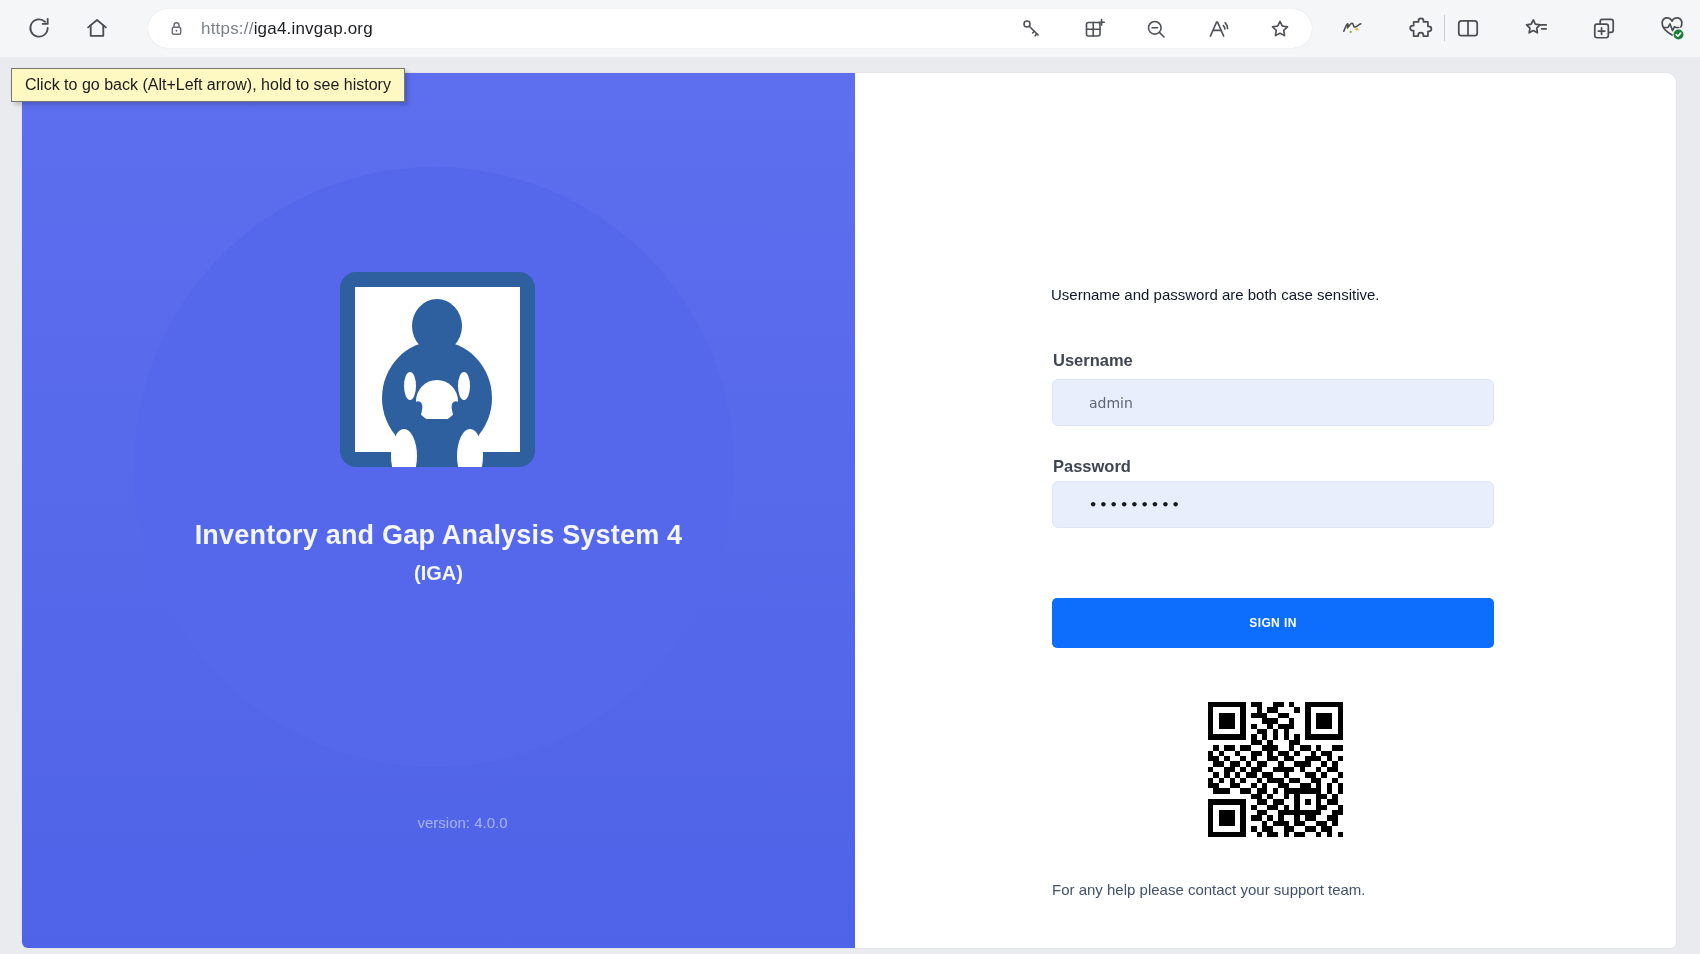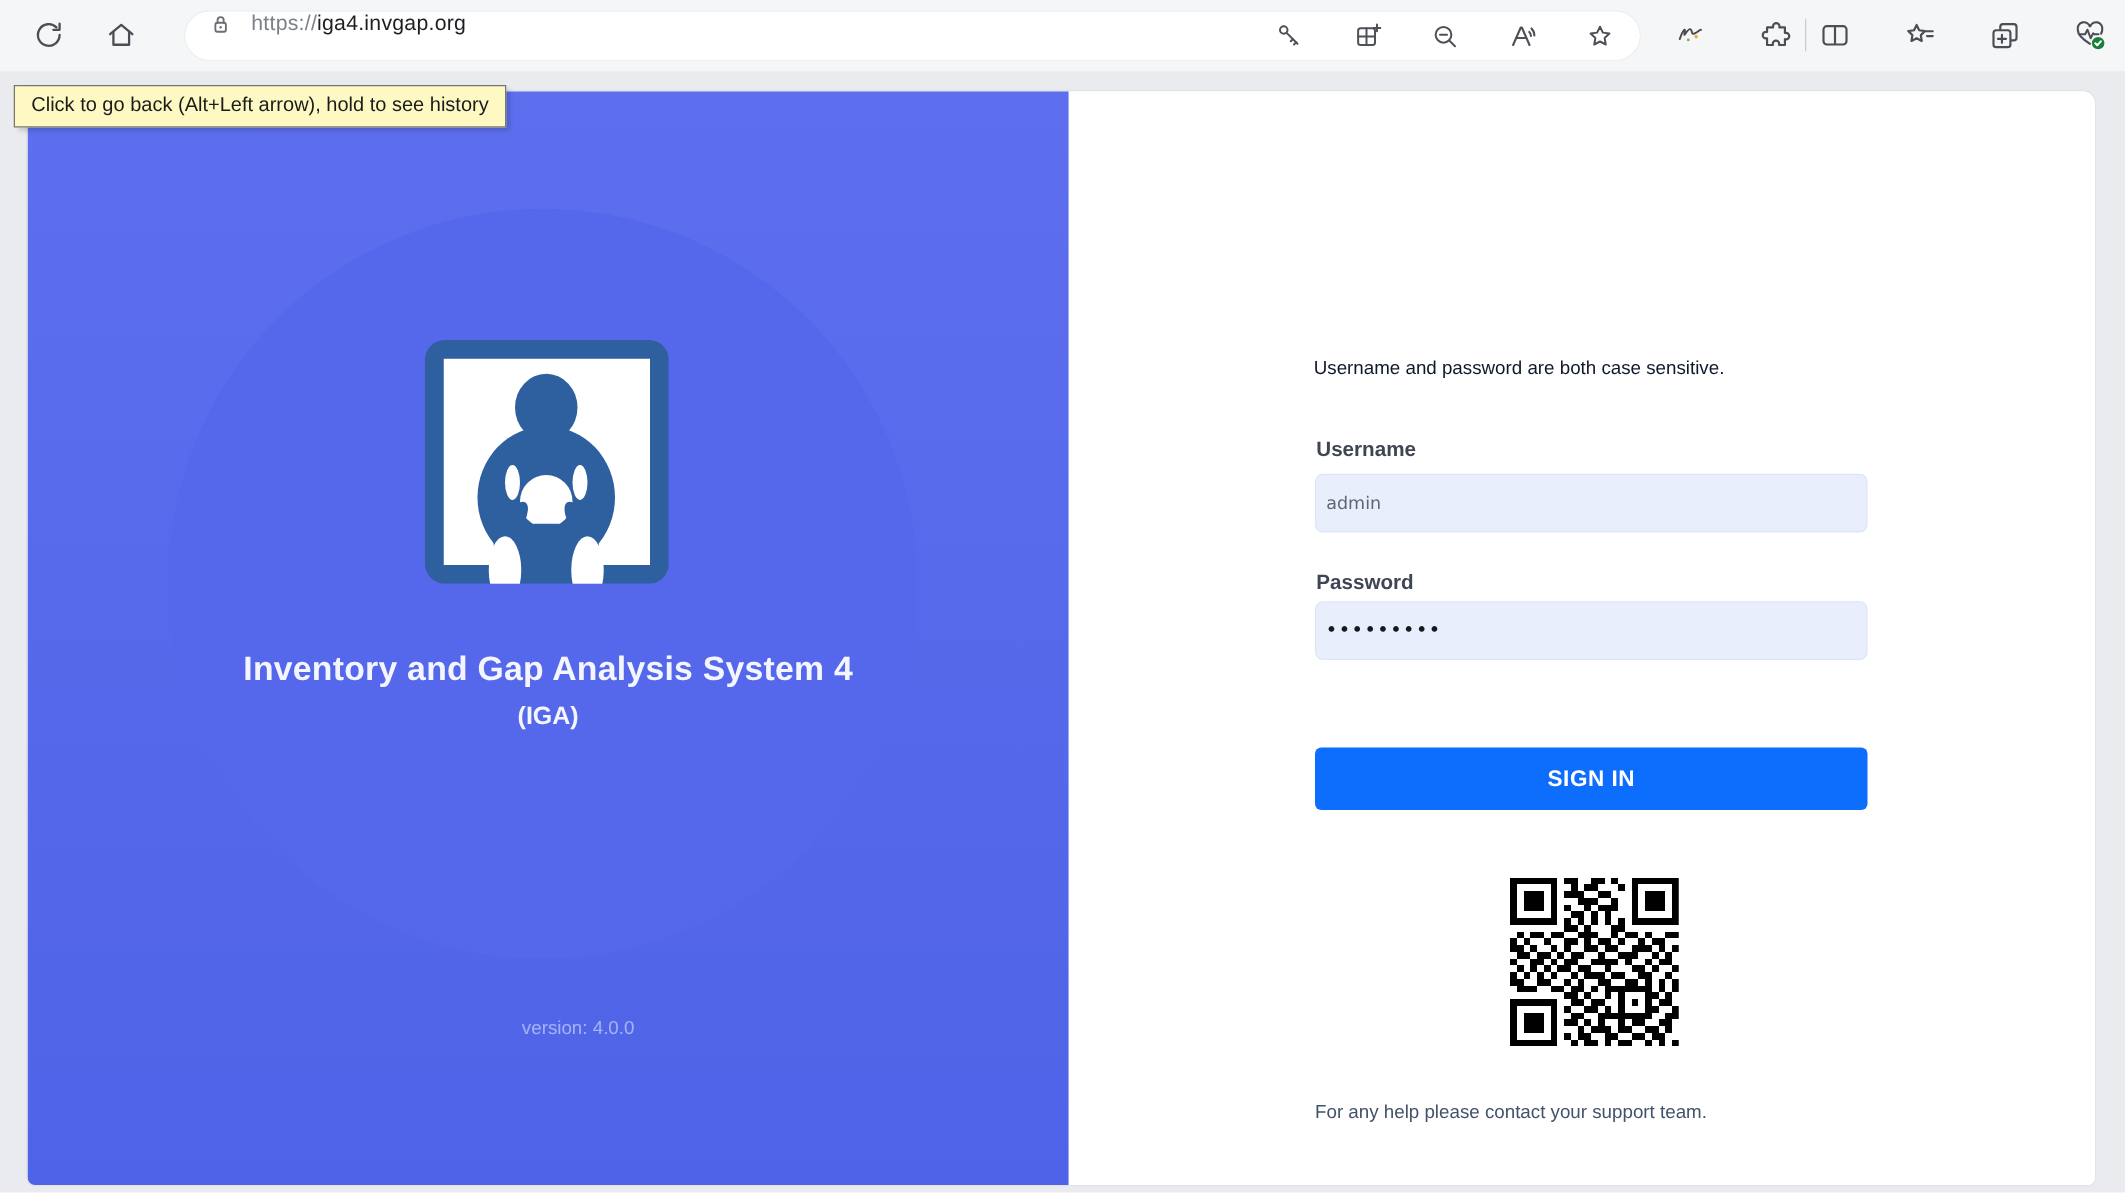--- a/index.html
+++ b/index.html
@@ -13,21 +13,21 @@
 
   
   .tab-fragment { position:absolute; left:1542px; top:0; width:158px; height:7px; background:#fff; }
   .toolbar { position:absolute; left:0; top:0; width:1700px; height:57px; background:#f5f6f7; }
   .tb-btn {
     position:absolute; width:34px; height:34px; top:11px; border:none; background:transparent;
     border-radius:6px; display:flex; align-items:center; justify-content:center; cursor:pointer;
   }
   .addressbar {
     position:absolute; left:148px; top:9px; width:1164px; height:39px; background:#ffffff;
-    border-radius:20px; display:flex; padding:0 20px 0 18px;
+    border-radius:20px; display:flex; align-items:center; padding:0 20px 0 18px;
     box-shadow:0 0 1px rgba(0,0,0,.18);
   }
   .addressbar .url { margin-left:14px; font-size:17px; letter-spacing:.2px; white-space:nowrap; }
   .url .scheme { color:#7d818a; }
   .url .host { color:#1c1e21; }
   .pill-icons { margin-left:auto; display:flex; align-items:center; gap:38px; }
   .icon-btn { border:none; background:transparent; padding:0; cursor:pointer; display:flex; align-items:center; justify-content:center; width:24px; height:24px; }
   .tb-right { position:absolute; top:15px; left:1340px; display:flex; align-items:center; }
   .tb-right .icon-btn { width:26px; height:26px; }
   .vdivider { width:1px; height:26px; background:#c9ccd1; margin:0 10px; }
@@ -76,29 +76,29 @@
     position:absolute; left:198px; top:143px; font-size:44px; font-weight:500;
     color:#181a1c; letter-spacing:.5px;
   }
   .note { position:absolute; left:196px; top:213px; font-size:15px; color:#0f172a; }
   .fld-label { position:absolute; font-size:16.5px; color:#3f4652;font-weight:bold; }
   .lbl-user { left:198px; top:278px; }
   .lbl-pass { left:198px; top:384px; }
   .fld-input {
     position:absolute; left:197px; width:442px; height:47px;
     background:#e8eefb; border:1px solid #dde6f6; border-radius:6px;
-    padding:0 8px; font-size:14px; color:#5f6673; outline:none;
+    padding:0 36px; font-size:14px; color:#5f6673; outline:none;
     font-family:"DejaVu Sans","Liberation Sans",sans-serif;
   }
   .inp-user { top:306px; }
   .inp-pass { top:408px; font-size:13px; letter-spacing:2px; color:#17191c; font-weight:bold; }
   .signin {
     position:absolute; left:197px; top:525px; width:442px; height:50px;
     background:#0d6efd; color:#ffffff; border:none; border-radius:5px;
-    font-size:18px; font-weight:600; letter-spacing:.4px; cursor:pointer;
+    font-size:12px; font-weight:600; letter-spacing:.4px; cursor:pointer;
     font-family:"Liberation Sans",sans-serif;
   }
   .qr { position:absolute; left:353px; top:629px; width:135px; height:135px; }
   .help {
     position:absolute; left:197px; top:808px; width:442px; text-align:left;
     font-size:15px; color:#42526b;
   }
 </style>
 </head>
 <body>

